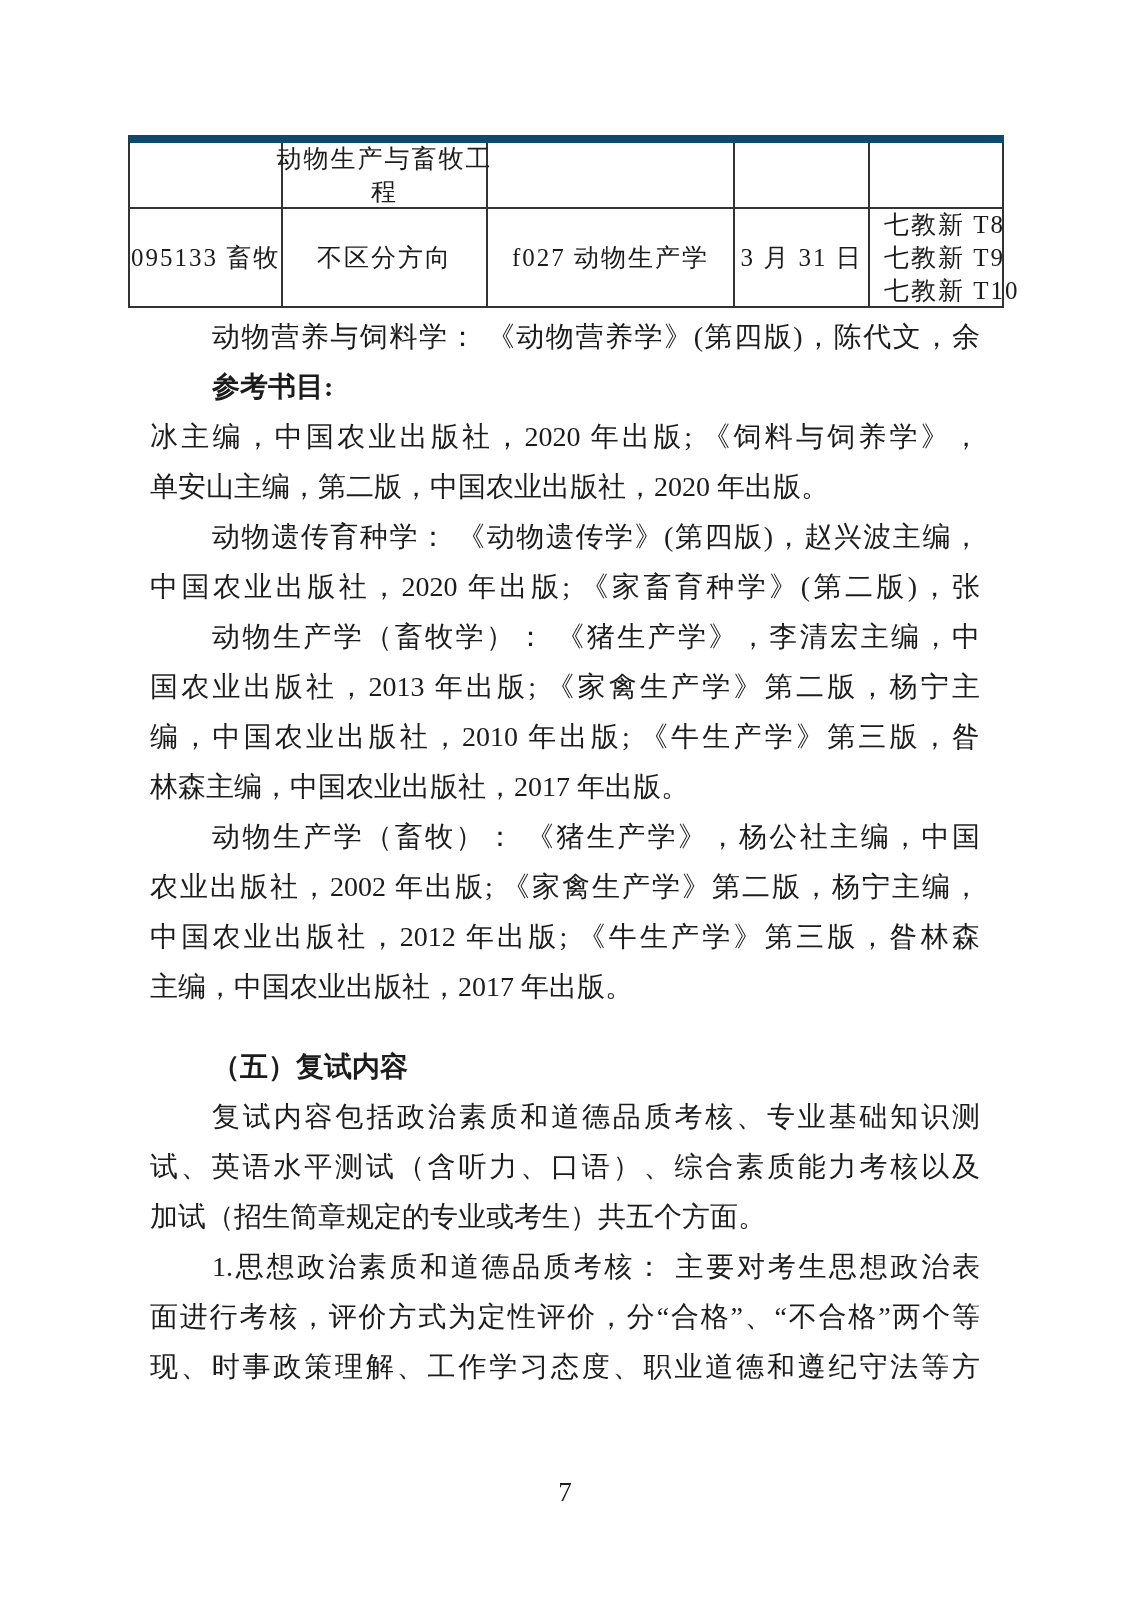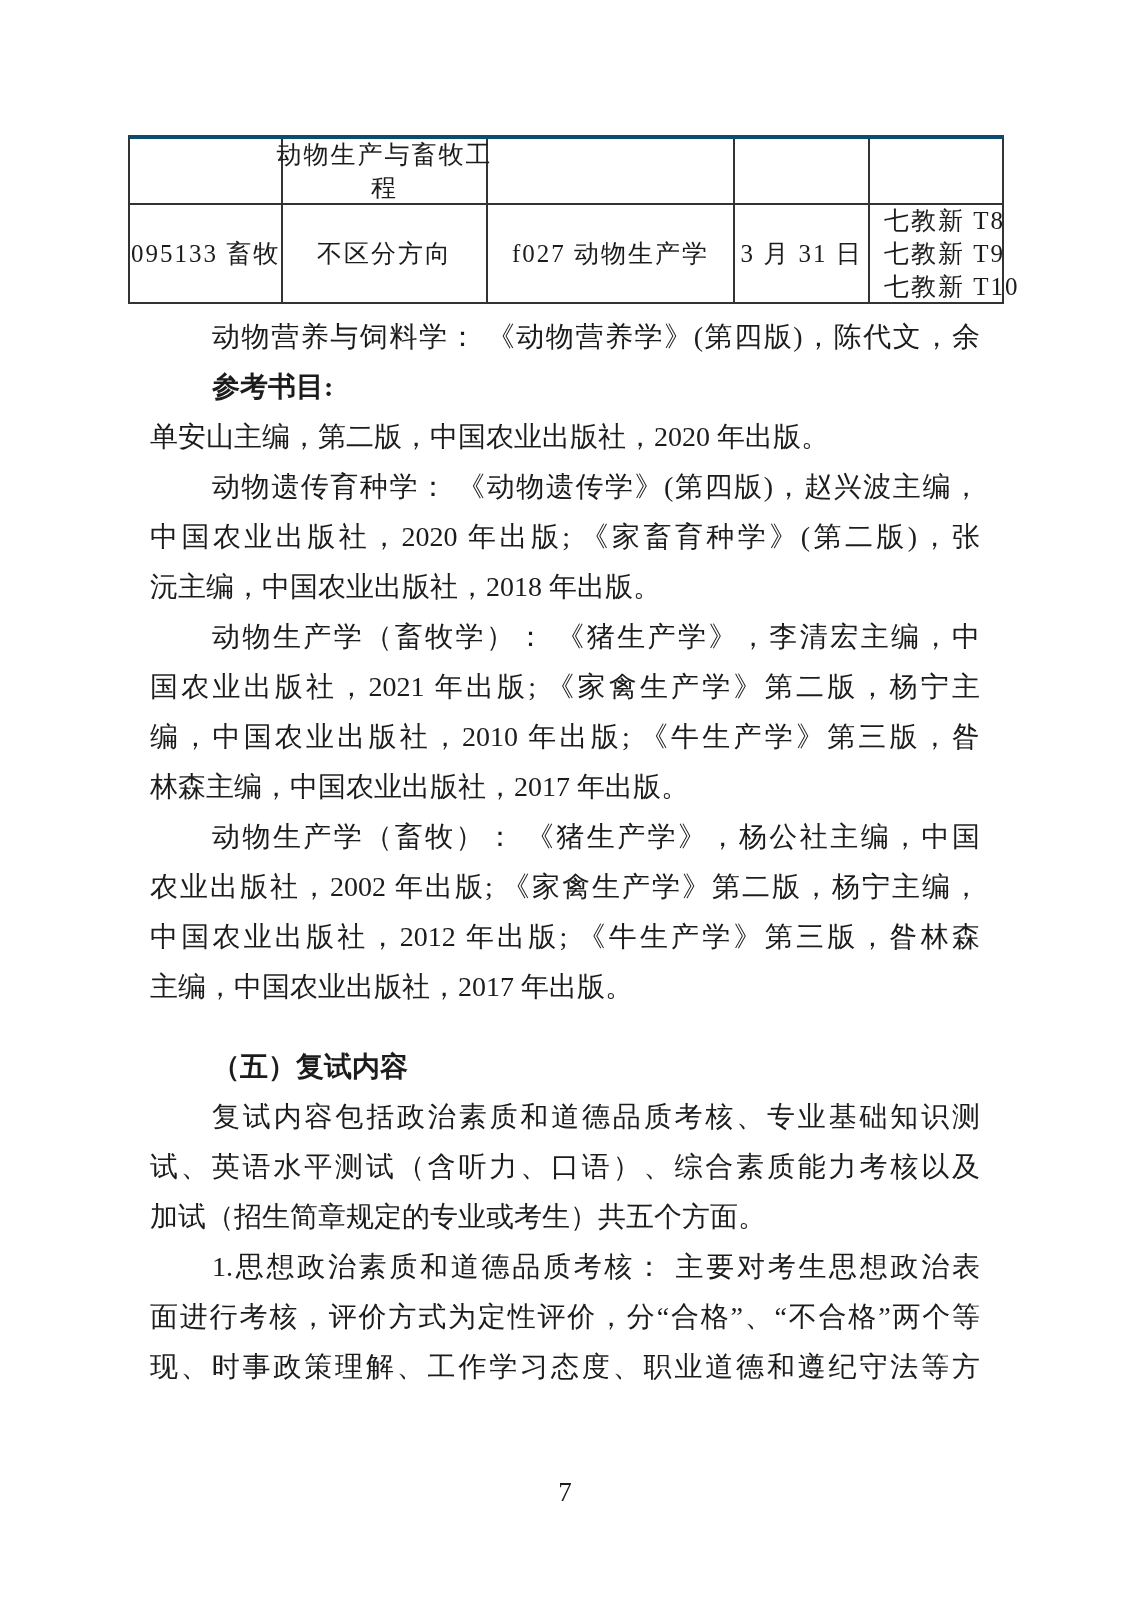--- a/index.html
+++ b/index.html
@@ -14,21 +14,21 @@
     overflow:hidden;
   }
   
   .doc-table{
     position:absolute;
     left:128px;
     top:135px;
     display:grid;
     grid-template-columns:153px 205px 247px 135px 134px;
     grid-template-rows:66px 99px;
-    border-top:4px solid #0c4a6e;
+    border-top:8px solid #0c4a6e;
     border-left:2px solid #333;
   }
   .cell{
     border-right:2px solid #333;
     border-bottom:2px solid #333;
     display:flex;
     flex-direction:column;
     justify-content:center;
     align-items:center;
     font-size:25px;
@@ -109,26 +109,26 @@
       </div>
       <div class="cell r1 c4">
         <div class="cell-line">七教新 T8</div>
         <div class="cell-line">七教新 T9</div>
         <div class="cell-line">七教新 T10</div>
       </div>
     </div>
   <div class="body-text" id="body-text">
       <div class="line indent fill">动物营养与饲料学： 《动物营养学》(第四版)，陈代文，余</div>
       <div class="line indent bold">参考书目:</div>
+      <div class="line fill">冰主编，中国农业出版社，2020 年出版; 《饲料与饲养学》，</div>
       <div class="line">单安山主编，第二版，中国农业出版社，2020 年出版。</div>
       <div class="line indent fill">动物遗传育种学： 《动物遗传学》(第四版)，赵兴波主编，</div>
       <div class="line fill">中国农业出版社，2020 年出版; 《家畜育种学》(第二版)，张</div>
-      <div class="line">沅主编，中国农业出版社，2018 年出版。</div>
       <div class="line indent fill">动物生产学（畜牧学）： 《猪生产学》，李清宏主编，中</div>
-      <div class="line fill">国农业出版社，2021 年出版; 《家禽生产学》第二版，杨宁主</div>
+      <div class="line fill">国农业出版社，2013 年出版; 《家禽生产学》第二版，杨宁主</div>
       <div class="line fill">编，中国农业出版社，2010 年出版; 《牛生产学》第三版，昝</div>
       <div class="line">林森主编，中国农业出版社，2017 年出版。</div>
       <div class="line indent fill">动物生产学（畜牧）： 《猪生产学》，杨公社主编，中国</div>
       <div class="line fill">农业出版社，2002 年出版; 《家禽生产学》第二版，杨宁主编，</div>
       <div class="line fill">中国农业出版社，2012 年出版; 《牛生产学》第三版，昝林森</div>
       <div class="line">主编，中国农业出版社，2017 年出版。</div>
       <div class="line indent bold space-before">（五）复试内容</div>
       <div class="line indent fill">复试内容包括政治素质和道德品质考核、专业基础知识测</div>
       <div class="line fill">试、英语水平测试（含听力、口语）、综合素质能力考核以及</div>
       <div class="line">加试（招生简章规定的专业或考生）共五个方面。</div>

